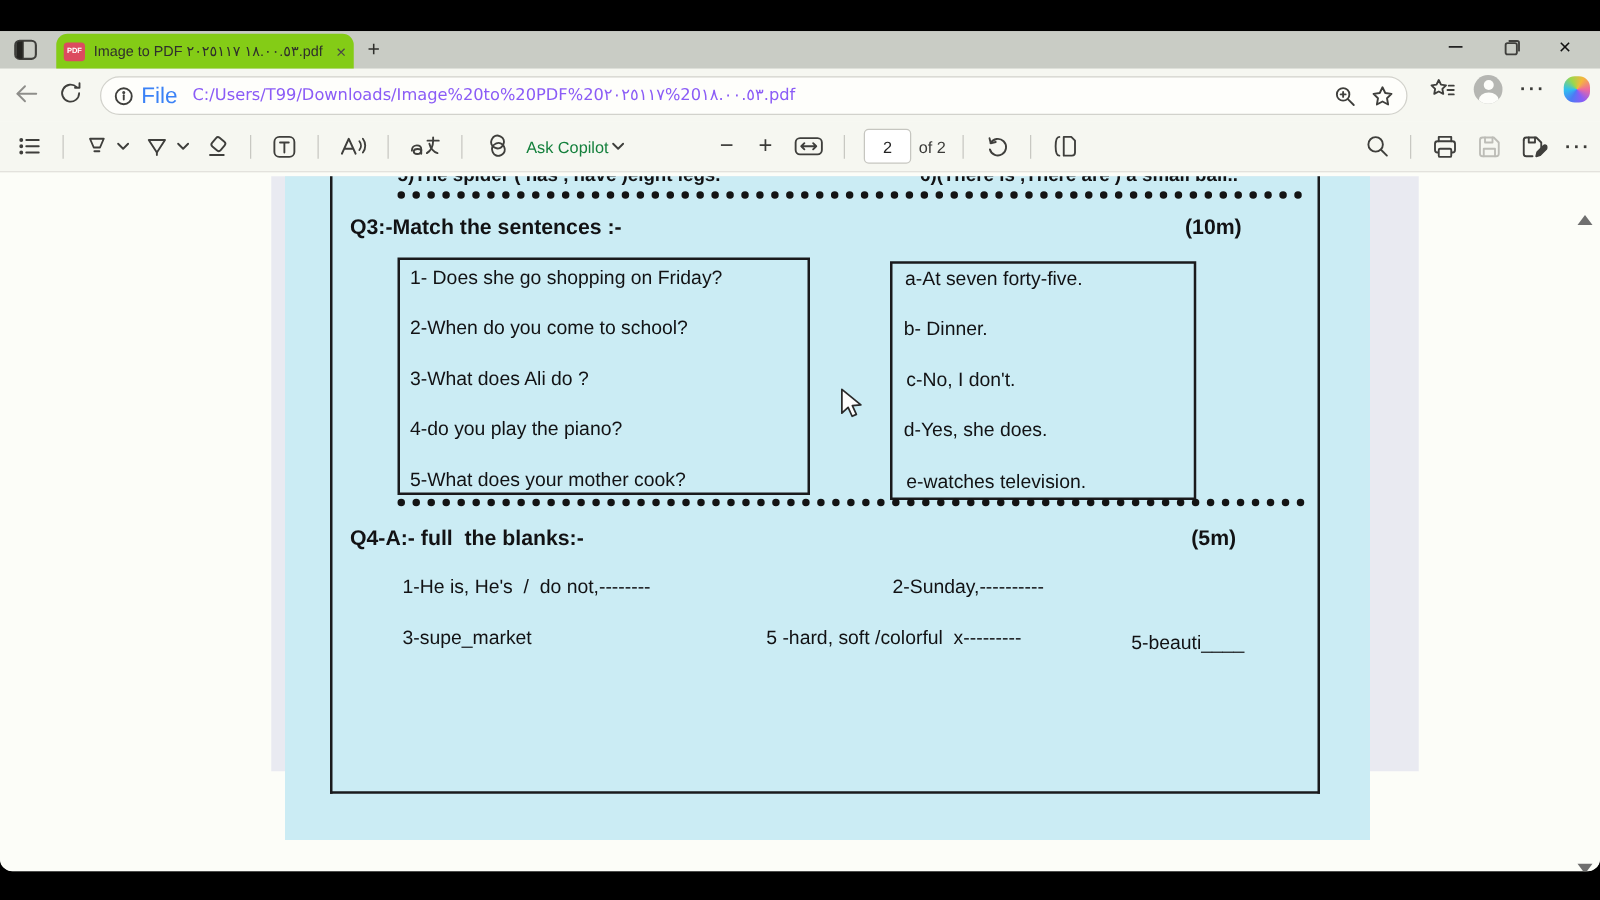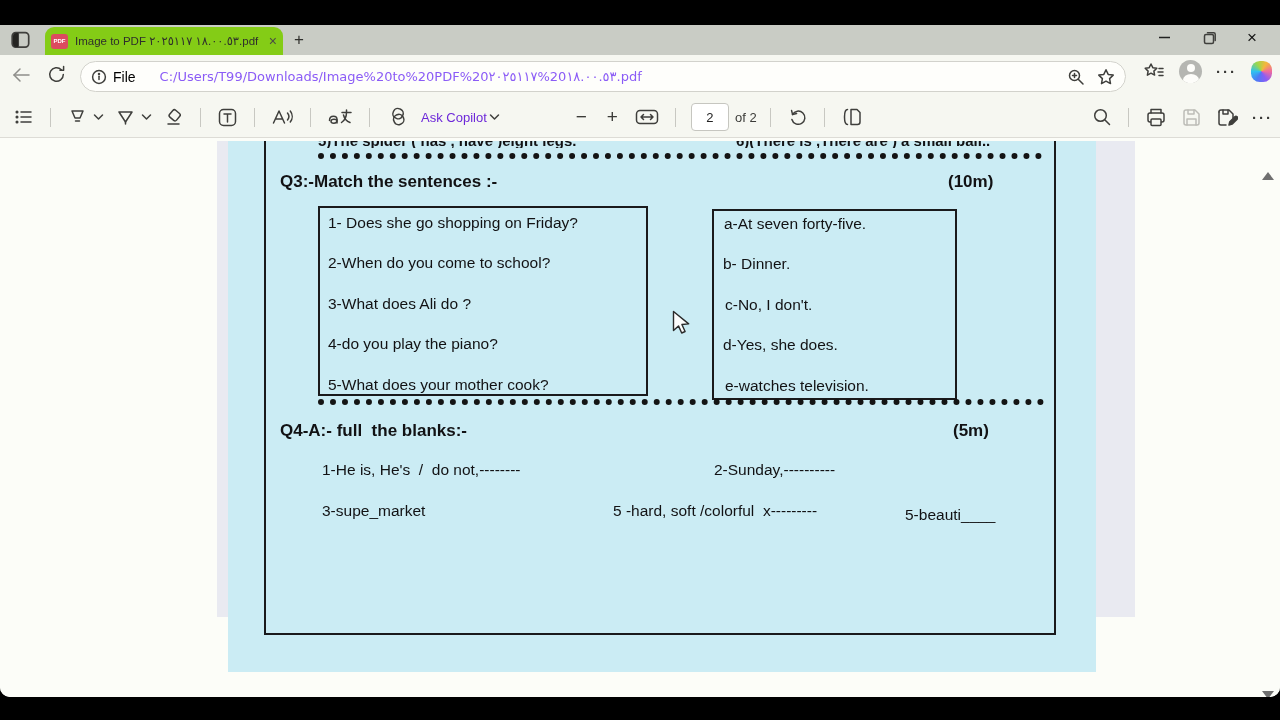--- a/index.html
+++ b/index.html
@@ -14,38 +14,38 @@
   .tab-title{font-size:11.5px;color:#2f2f2c;white-space:nowrap;overflow:hidden;flex:1;margin-left:7px;}
   .tab-close{font-size:14px;color:#4a4a46;margin-left:6px;cursor:default;}
   .pdf-badge{width:17px;height:15px;background:#dc4b5f;border-radius:3px;color:#fff;font-size:6px;
     font-weight:bold;display:flex;align-items:center;justify-content:center;flex:none;}
   .newtab{position:absolute;left:294px;top:5px;font-size:17px;color:#2f2f2c;}
   .wctl{position:absolute;top:6px;font-size:14px;color:#222;}
   
   .urlrow{position:absolute;left:0;top:30px;width:1280px;height:42px;background:#f6f7f1;}
   .urlpill{position:absolute;left:80px;top:6px;width:1046px;height:31px;background:#fefefb;
     border:1px solid #d2d2cc;border-radius:16px;display:flex;align-items:center;box-sizing:border-box;padding:0 10px;}
-  .url-scheme{font-size:14px;color:#000000;margin:0 24px 0 6px;}
+  .url-scheme{font-size:18px;color:#3b82f6;margin:0 12px 0 6px;}
   .url-text{font-size:13px;color:#8b5cf6;white-space:nowrap;overflow:hidden;flex:1;
     font-family:"DejaVu Sans",sans-serif;}
   .icon{display:inline-flex;align-items:center;justify-content:center;}
   .urlrow .right{position:absolute;right:8px;top:5px;display:flex;align-items:center;gap:14px;}
   .avatar{width:23px;height:23px;border-radius:50%;background:#b5b6b2;overflow:hidden;position:relative;}
   .avatar:before{content:"";position:absolute;left:7.5px;top:4px;width:8px;height:8px;border-radius:50%;background:#fdfdfa;}
   .avatar:after{content:"";position:absolute;left:3.5px;top:14px;width:16px;height:12px;border-radius:50%;background:#fdfdfa;}
   .copilot-logo{width:21px;height:21px;border-radius:42%;
     background:conic-gradient(from 210deg,#4b7bf5,#2fc1f0,#9ad84c,#f5b73c,#ef6a9e,#8a5cf6,#4b7bf5);}
   .dots{letter-spacing:2px;font-size:15px;color:#3a3a37;font-weight:bold;}
   
   .pdftb{position:absolute;left:0;top:72px;width:1280px;height:40px;background:#f6f7f1;
     border-bottom:1px solid #dddcd6;display:flex;align-items:center;}
   .sep{width:1px;height:19px;background:#c8c8c2;margin:0 9px;flex:none;}
   .tbi{margin:0 7px;flex:none;}
   .chev{margin-left:-2px;margin-right:4px;}
-  .askcp{font-size:13px;color:#6d28d9;margin:0 4px 0 6px;}
+  .askcp{font-size:13px;color:#15803d;margin:0 4px 0 6px;}
   .pagebox{width:36px;height:26px;background:#fff;border:1px solid #c6c6c0;border-radius:4px;
     font-size:13px;color:#222;display:flex;align-items:center;justify-content:center;margin:0 6px;}
   .ofpg{font-size:13px;color:#3b3b38;margin-right:4px;white-space:nowrap;text-align:right;}
   .zoomtxt{font-size:19px;color:#3b3b38;margin:0 10px;}
   
   .content{position:absolute;left:0;top:113px;width:1280px;height:559px;background:#fcfdf8;}
   .scan{position:absolute;left:217px;top:3px;width:918px;height:476px;background:#e9eaf1;}
   .bluepage{position:absolute;left:11px;top:0;width:868px;height:531px;background:#cbecf4;
     color:#121214;font-family:"Liberation Sans","DejaVu Sans",sans-serif;}
   .sheetborder{position:absolute;left:36px;top:0;width:792px;height:494px;box-sizing:border-box;

